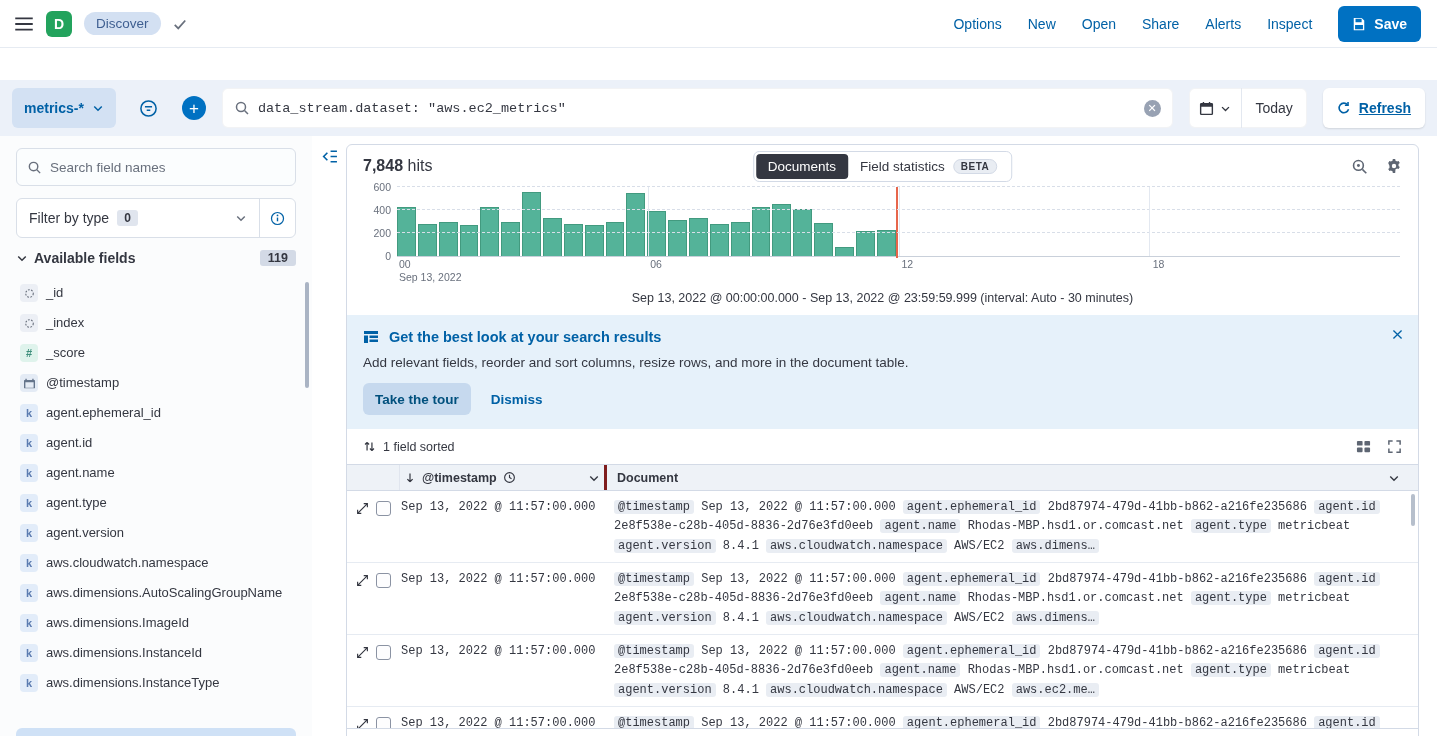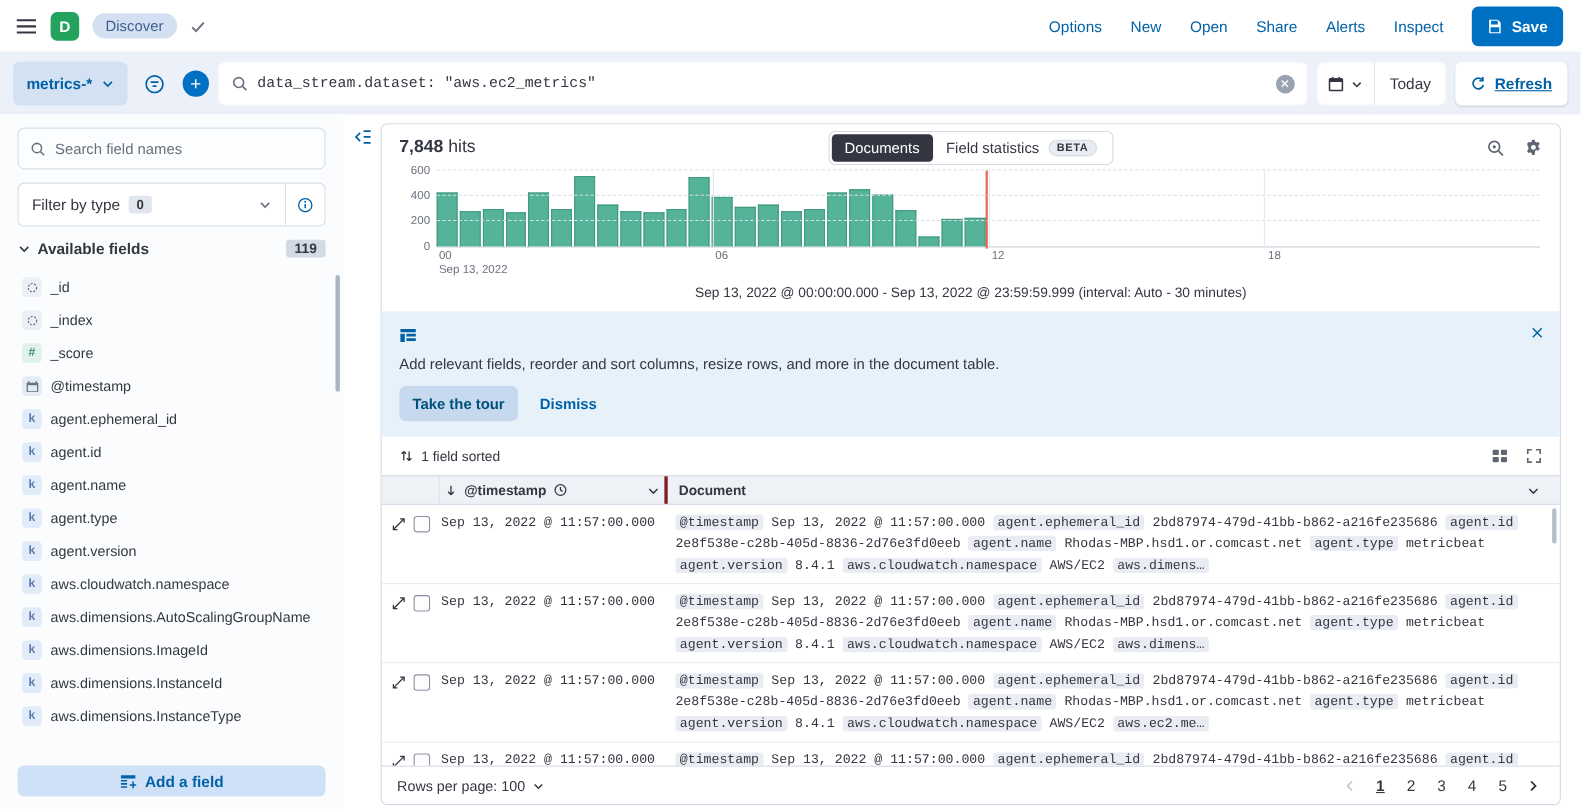--- a/index.html
+++ b/index.html
@@ -13,21 +13,21 @@
 
   
   .top-bar { height:48px; display:flex; align-items:center; gap:12px; padding:0 16px 0 14px; border-bottom:1px solid #e6ebf2; background:#fff; }
   .logo { width:26px; height:26px; border-radius:6px; background:#23a35d; color:#fff; font-weight:700; font-size:14px; display:flex; align-items:center; justify-content:center; }
   .breadcrumb-pill { background:#d3e0f2; color:#3f5f91; font-size:13.5px; padding:4px 12px; border-radius:12px; }
   .nav-links { margin-left:auto; display:flex; align-items:center; gap:26px; }
   .nav-link { color:#0061a6; font-weight:500; }
   .save-btn { margin-left:14px; background:#0071c2; color:#fff; border:none; height:36px; padding:5px 14px; border-radius:6px; font-weight:600; font-size:14px; display:flex; align-items:center; gap:8px; cursor:pointer; }
 
   
-  .query-bar { background:#ecf1f9; height:56px; display:flex; align-items:center; gap:8px; padding:0 12px; }
+  .query-bar { background:#ecf1f9; height:56px; display:flex; align-items:center; gap:16px; padding:0 12px;margin-top:32px; }
   .dataview-btn { background:#d3e1f3; color:#0061a6; font-weight:600; height:40px; padding:0 12px; border-radius:6px; display:flex; align-items:center; gap:8px; cursor:pointer; }
   .tool-icon-btn { width:34px; height:40px; display:flex; align-items:center; justify-content:center; cursor:pointer; }
   .add-circle { width:24px; height:24px; border-radius:50%; background:#0071c2; color:#fff; font-size:17px; line-height:1; display:flex; align-items:center; justify-content:center; cursor:pointer; }
   .search-box { flex:1; background:#fff; height:40px; border-radius:6px; display:flex; align-items:center; gap:8px; padding:0 12px; box-shadow: inset 0 0 0 1px rgba(33,55,90,.06); }
   .search-box input { flex:1; border:none; outline:none; background:transparent; font-family:"Liberation Mono","DejaVu Sans Mono",monospace; font-size:13.5px; color:#343741; }
   .clear-btn { width:17px; height:17px; border-radius:50%; background:#98a2b3; color:#fff; font-size:11px; display:flex; align-items:center; justify-content:center; cursor:pointer; }
   .date-group { background:#fff; height:40px; border-radius:6px; display:flex; align-items:center; overflow:hidden; box-shadow: inset 0 0 0 1px rgba(33,55,90,.06); }
   .date-cal { height:100%; padding:0 10px; display:flex; align-items:center; gap:6px; border-right:1px solid #e3e8f0; cursor:pointer; }
   .date-today { padding:0 14px; cursor:pointer; }
   .refresh-btn { background:#fff; height:40px; border-radius:6px; display:flex; align-items:center; gap:8px; padding:0 14px; color:#0061a6; font-weight:600; cursor:pointer; box-shadow:0 1px 2px rgba(0,0,0,.12); }
@@ -424,20 +424,21 @@
       <div class="chart-caption">Sep 13, 2022 @ 00:00:00.000 - Sep 13, 2022 @ 23:59:59.999 (interval: Auto - 30 minutes)</div>
     </div>
 
     <div class="callout">
       <div class="callout-title">
         <span>
           <svg width="16" height="16" viewBox="0 0 16 16" fill="#0061a6">
               <path d="M1 2h14v3H1zm0 4.5h4V14H1zm5.5 0H15V9H6.5zm0 4H15V13H6.5z"></path>
             </svg>
         </span>
+        <span>Get the best look at your search results</span>
       </div>
       <div class="callout-close">
         <svg width="13" height="13" viewBox="0 0 16 16" stroke="#0061a6" stroke-width="1.6">
             <path d="M3 3l10 10M13 3L3 13"></path>
           </svg>
       </div>
       <div class="callout-body">Add relevant fields, reorder and sort columns, resize rows, and more in the document table.</div>
       <div class="callout-actions">
         <button class="tour-btn">Take the tour</button>
         <div class="dismiss-btn">Dismiss</div>

